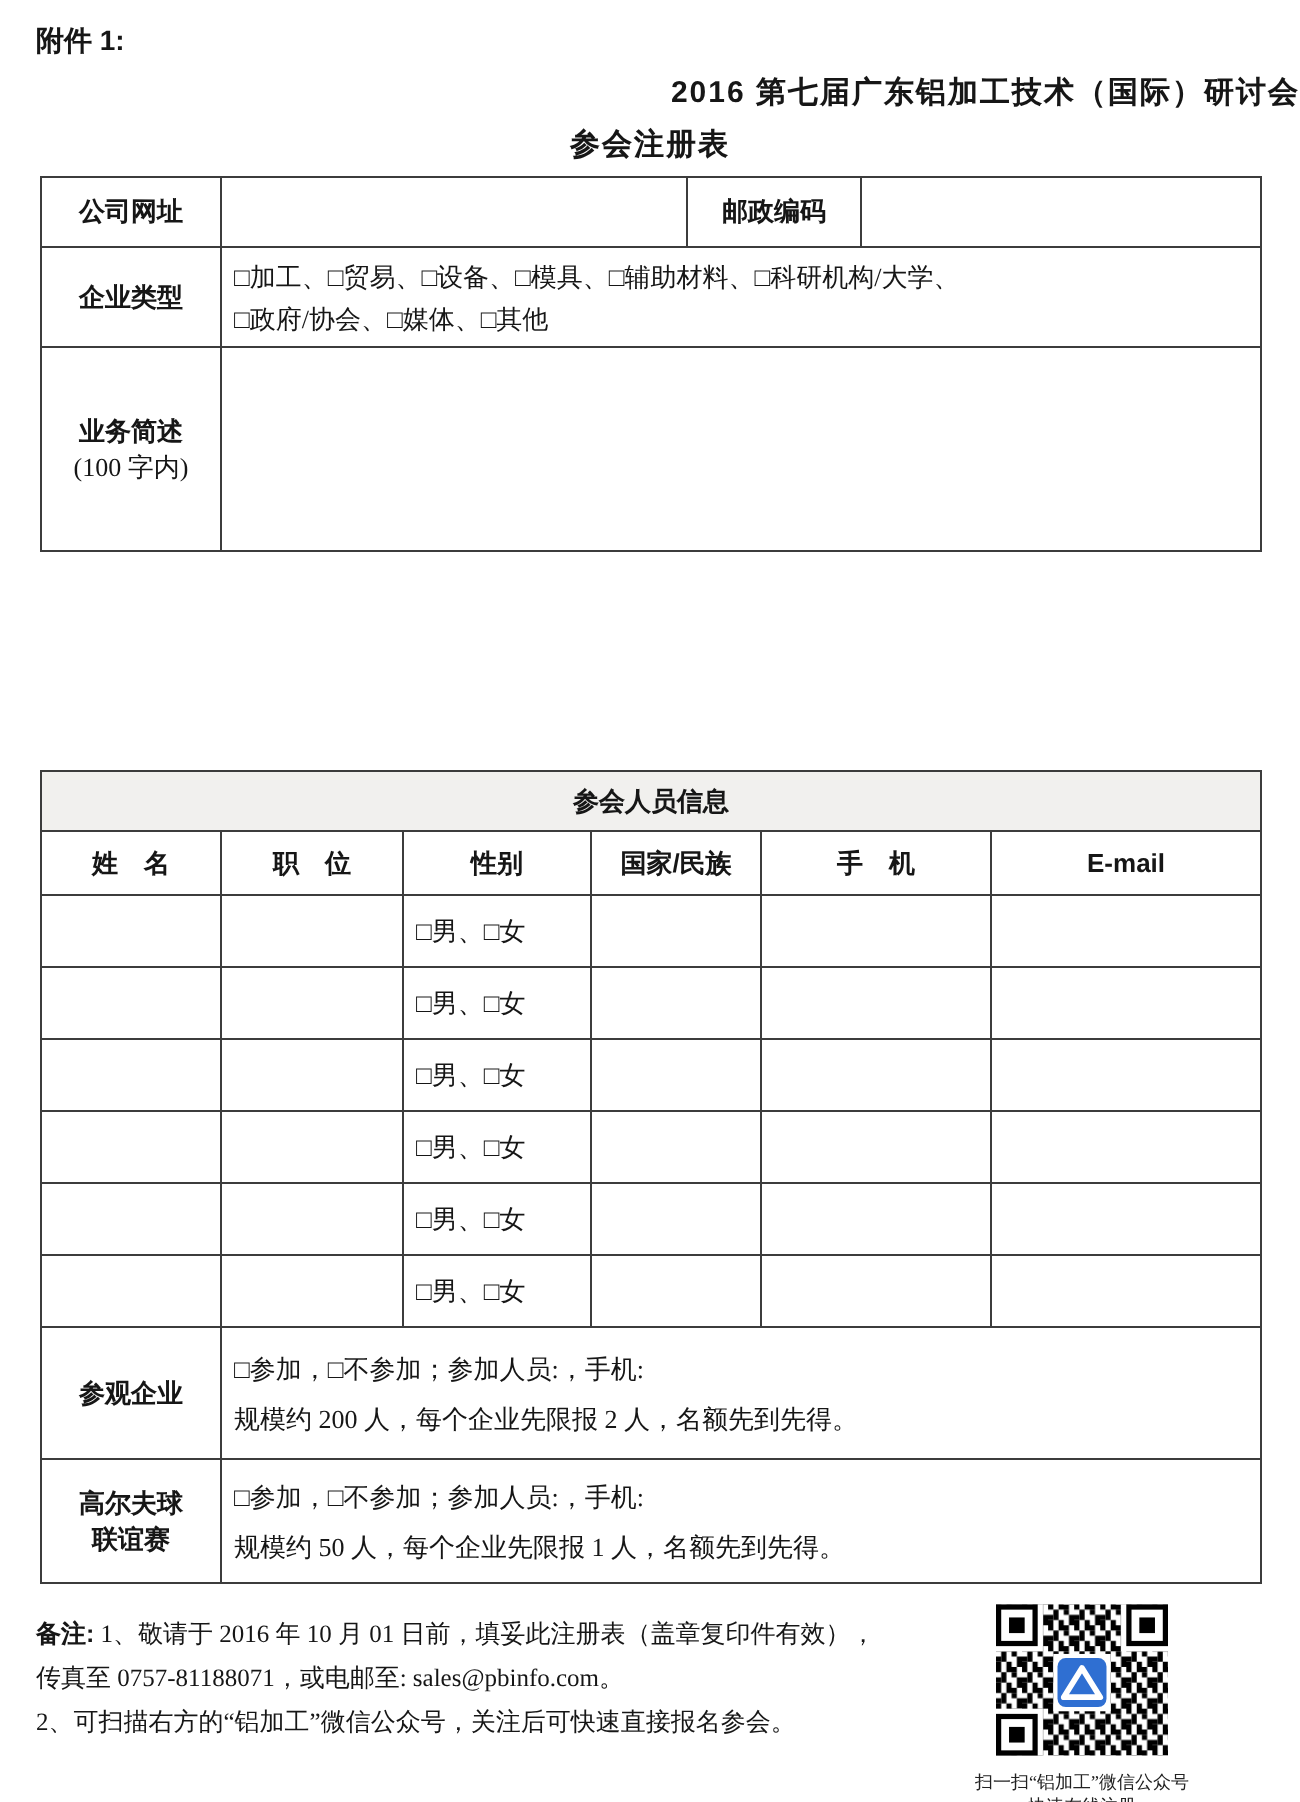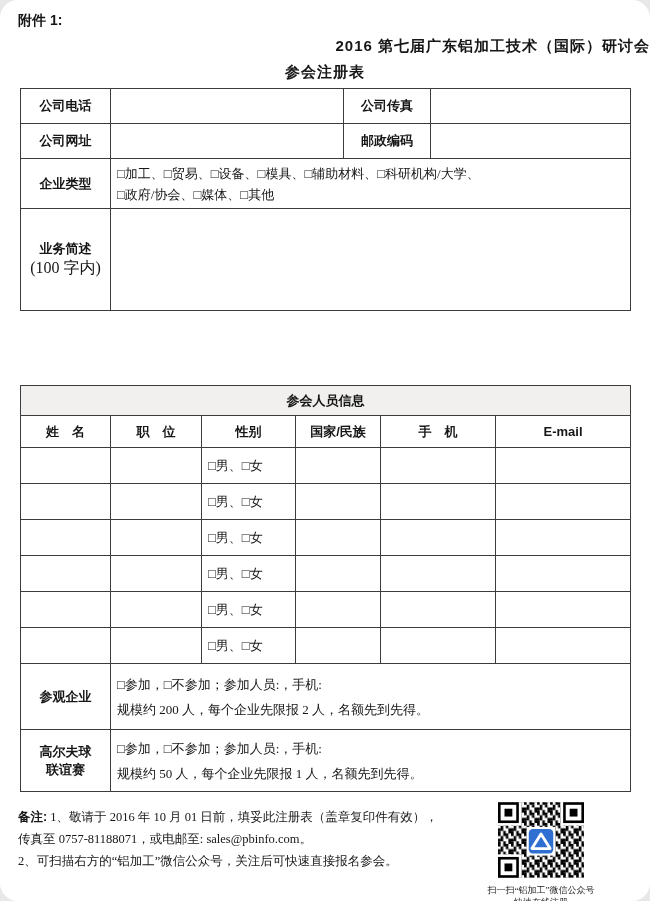--- a/index.html
+++ b/index.html
@@ -5,21 +5,20 @@
   * { margin:0; padding:0; box-sizing:border-box; }
   html,body { background:#e8e8e8; }
   .page {
     position:relative;
     width:650px; height:901px;
     margin:0 auto;
     background:#ffffff;
     color:#161616;
     font-family:"Liberation Serif", serif;
     overflow:hidden;
-    border-radius:18px;
   }
   .attachment {
     position:absolute; left:18px; top:12px;
     font-family:"Liberation Sans", sans-serif;
     font-weight:bold; font-size:14px;
   }
   .title1 {
     position:absolute; left:0; top:37px; width:100%;
     text-align:right;
     font-family:"Liberation Sans", sans-serif;
@@ -45,21 +44,21 @@
   }
   #tableA { top:88px; }
   #tableB { top:385px; }
   #tableC { top:663px; }
   #tableA, #tableB, #tableC { outline:1px solid #3c3c3c; outline-offset:-1px; }
   .lbl {
     font-family:"Liberation Sans", sans-serif;
     font-weight:bold; text-align:center;
     white-space:nowrap;
   }
-  .sub { font-family:"Liberation Serif", serif; font-weight:normal; font-size:16px; }
+  .sub { font-family:"Liberation Serif", serif; font-weight:normal; font-size:13px; }
   .opts { line-height:21px; }
   .section-hdr {
     background:#f1f0ee;
     font-family:"Liberation Sans", sans-serif;
     font-weight:bold; text-align:center;
     height:30px;
   }
   th.colhdr {
     font-family:"Liberation Sans", sans-serif;
     font-weight:bold; text-align:center; height:32px;
@@ -88,26 +87,20 @@
   <div class="title2">参会注册表</div>
 
   <table id="tableA">
     <colgroup>
         <col style="width:90px">
         <col style="width:233px">
         <col style="width:87px">
         <col style="width:200px">
       </colgroup>
     <tbody>
-    <tr style="height:35px">
-      <td class="lbl">公司电话</td>
-      <td></td>
-      <td class="lbl">公司传真</td>
-      <td></td>
-    </tr>
     <tr style="height:35px">
       <td class="lbl">公司网址</td>
       <td></td>
       <td class="lbl">邮政编码</td>
       <td></td>
     </tr>
     <tr style="height:50px">
       <td class="lbl">企业类型</td>
       <td colspan="3" class="opts">
         <div>□加工、□贸易、□设备、□模具、□辅助材料、□科研机构/大学、</div>

